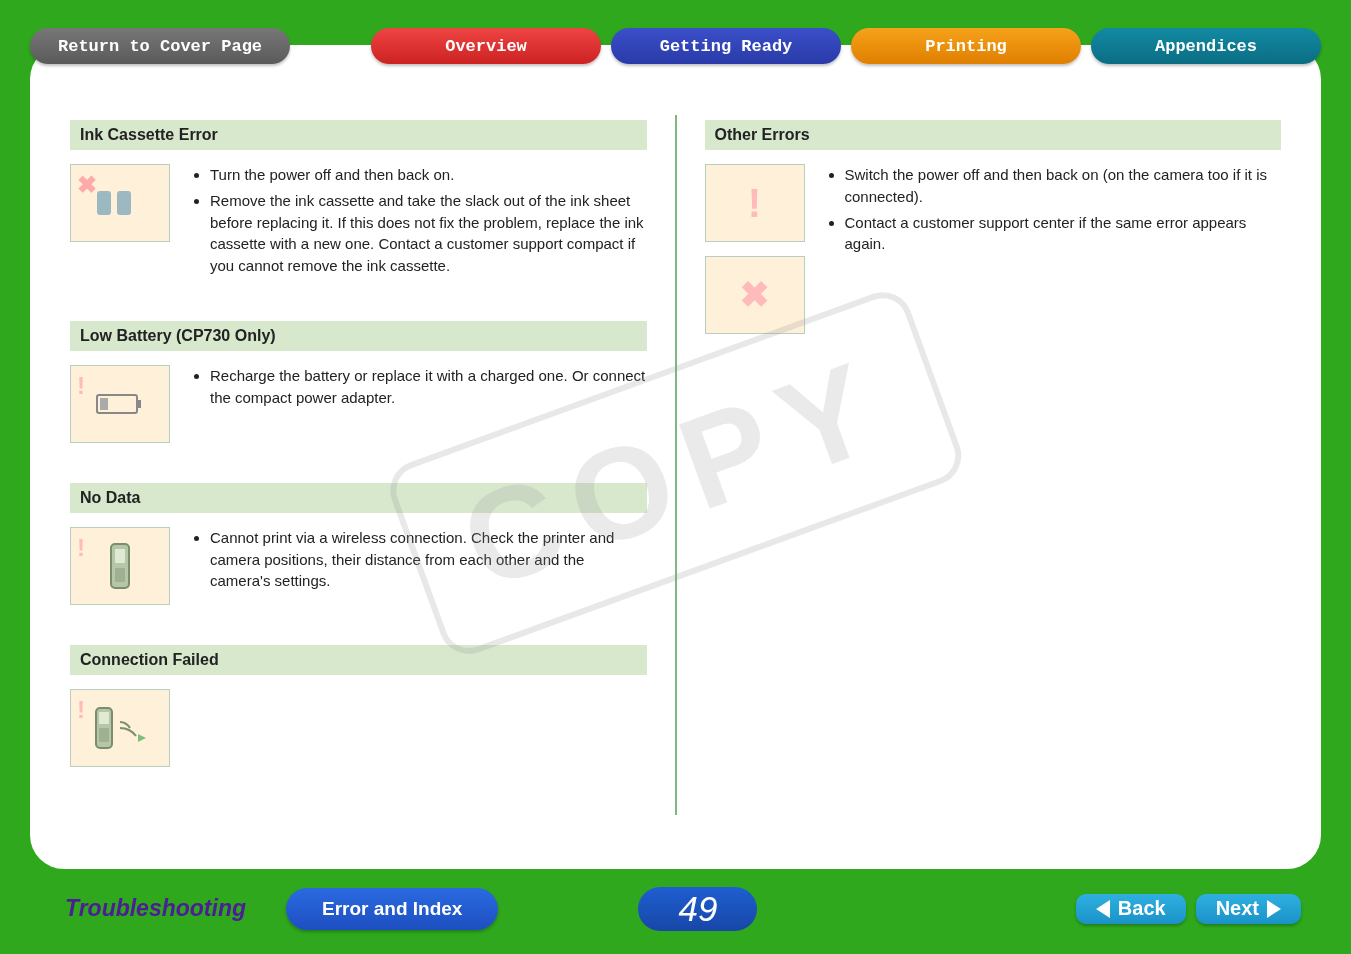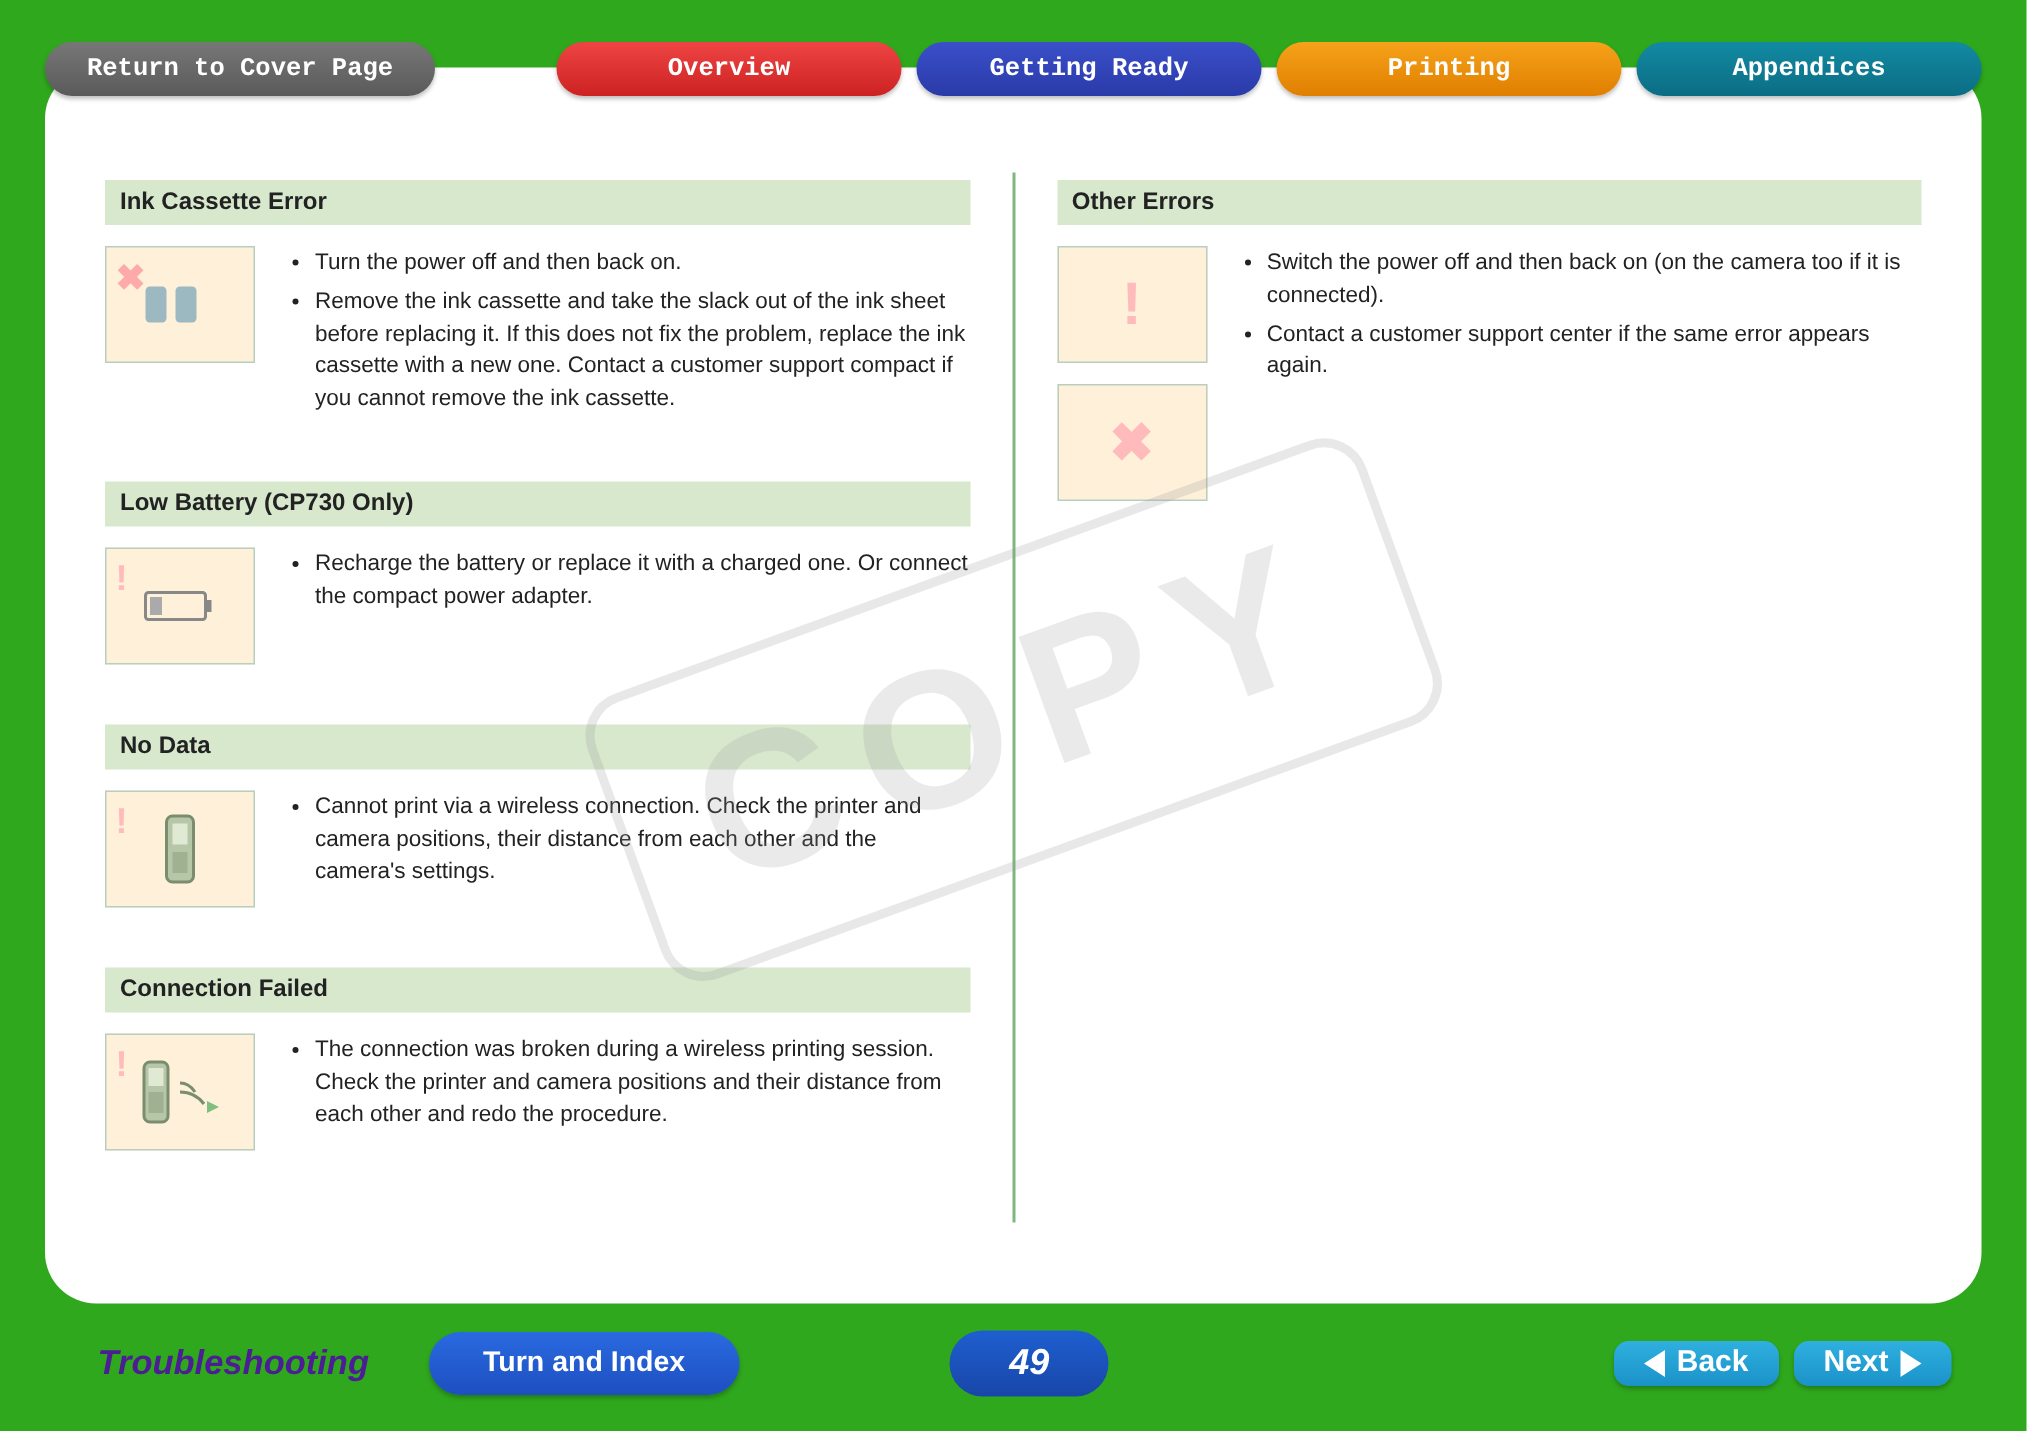--- a/index.html
+++ b/index.html
@@ -154,23 +154,23 @@
     padding: 0 36px;
     border-radius: 21px;
     display: flex; align-items: center;
     box-shadow: 0 2px 3px rgba(0,0,0,0.25);
     cursor: pointer;
   }
   .footer .page-badge {
     margin-left: 140px;
     background: linear-gradient(#1e5fd0,#1846a8);
     color: #fff;
-    font-weight: bold;
+    font-weight: normal;
     font-style: italic;
-    font-size: 24px;
+    font-size: 35px;
     height: 44px;
     padding: 0 40px;
     border-radius: 22px;
     display:flex;align-items:center;
   }
   .footer .spacer { flex:1; }
   .footer .navbtn {
     background: linear-gradient(#2fb0e0,#1a92c8);
     color:#fff;
     font-weight:bold;
@@ -279,25 +279,20 @@
               <svg width="60" height="48" viewBox="0 0 60 48">
                 <rect x="6" y="4" width="16" height="40" rx="4" fill="#b6c7a8" stroke="#7a8d6e" stroke-width="2"></rect>
                 <rect x="9" y="8" width="10" height="12" fill="#dfe9d4"></rect>
                 <rect x="9" y="24" width="10" height="14" fill="#a0b092"></rect>
                 <path d="M30 18 q6 0 10 6" fill="none" stroke="#7a8d6e" stroke-width="2"></path>
                 <path d="M30 24 q10 0 16 8" fill="none" stroke="#7a8d6e" stroke-width="2"></path>
                 <polygon points="48,30 56,34 48,38" fill="#7fbf7f"></polygon>
               </svg>
             </div>
           </div>
-          <div class="bullets">
-            <ul>
-              <li>The connection was broken during a wireless printing session. Check the printer and camera positions and their distance from each other and redo the procedure.</li>
-            </ul>
-          </div>
         </div>
       </div>
 
     </div>
 
     <div class="divider"></div>
 
     <div class="col">
 
       <div class="sec">
@@ -319,21 +314,21 @@
           </div>
         </div>
       </div>
 
     </div>
   </div>
 </div>
 
 <div class="footer">
   <div class="section-label">Troubleshooting</div>
-  <div class="tasks-btn">Turn and Index</div>
+  <div class="tasks-btn">Error and Index</div>
   <div class="page-badge">49</div>
   <div class="spacer"></div>
   <div class="navbtn">
     <span class="tri left"></span>
     <span>Back</span>
   </div>
   <div class="navbtn">
     <span>Next</span>
     <span class="tri right"></span>
   </div>

